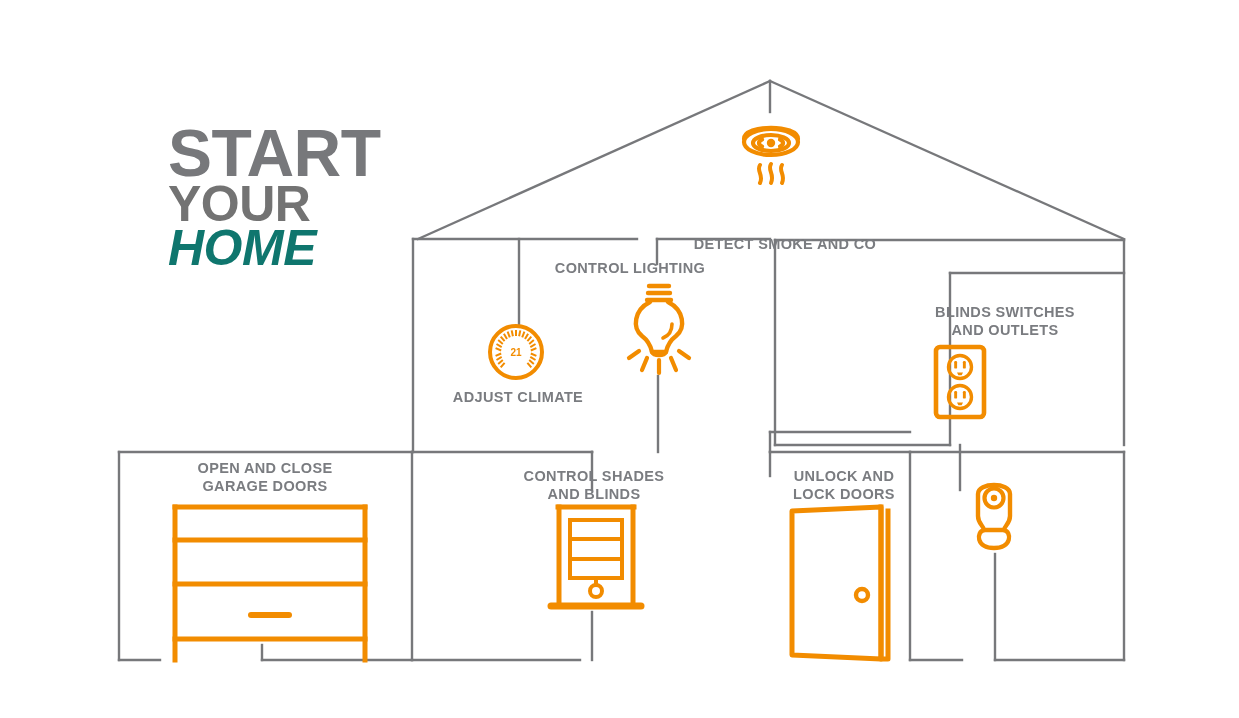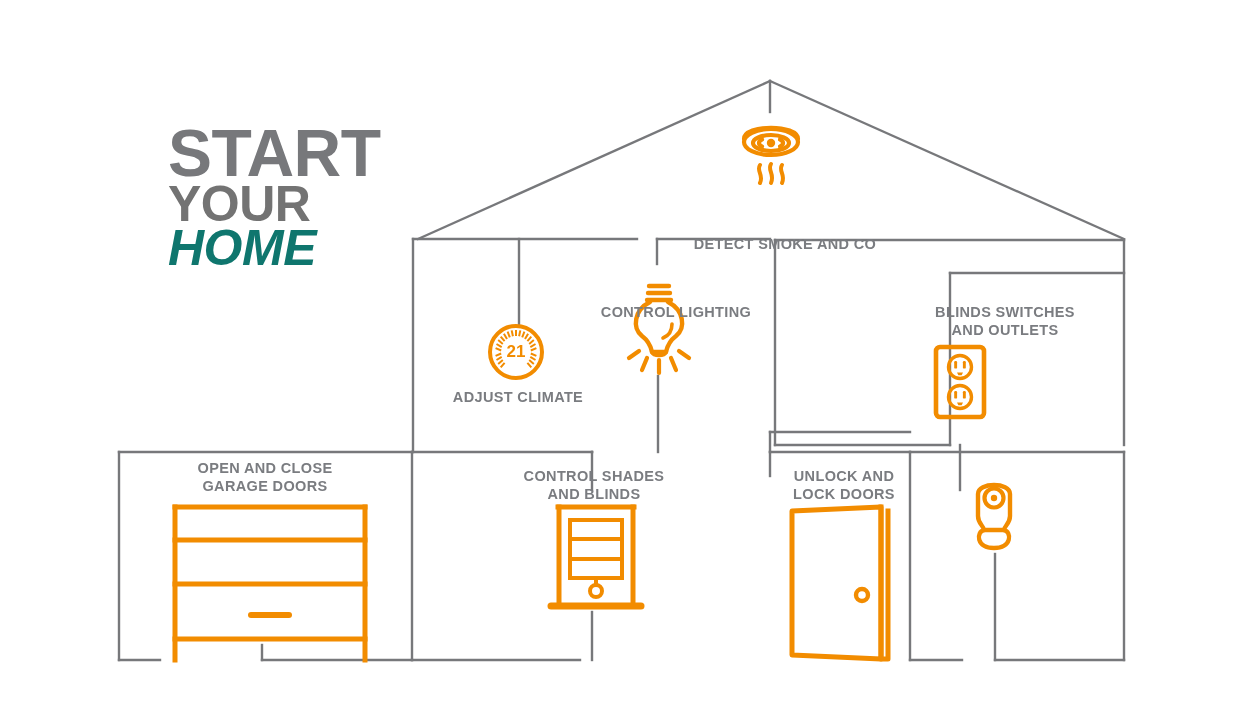--- a/index.html
+++ b/index.html
@@ -53,21 +53,21 @@
     position: absolute;
     font-size: 14.5px;
     font-weight: bold;
     color: #7A7C80;
     letter-spacing: 0.35px;
     line-height: 1.26;
     text-align: center;
     white-space: pre-line;
   }
   .lbl-smoke   { left: 635px;  top: 203px;  width: 300px; margin-top: 32px; }
-  .lbl-light   { left: 576px;  top: 259px;  width: 200px; margin-top: 44px; }
+  .lbl-light   { left: 530px;  top: 259px;  width: 200px; }
   .lbl-climate { left: 438px;  top: 388px;  width: 160px; }
   .lbl-outlets { left: 858px;  top: 303px;  width: 294px; }
   .lbl-garage  { left: 155px;  top: 459px;  width: 220px; }
   .lbl-blinds  { left: 498px;  top: 467px;  width: 192px; }
   .lbl-door    { left: 760px;  top: 467px;  width: 168px; }
   .lbl-camera  { left: 916px;  top: 564px;  width: 160px; }
 
   
   .icon {
     position: absolute;
@@ -83,21 +83,21 @@
   .icon svg { display: block; overflow: visible; }
   .thermo-num {
     position: absolute;
     left: 0;
     top: 0;
     width: 60px;
     height: 60px;
     display: flex;
     align-items: center;
     justify-content: center;
-    font-size: 17px;
+    font-size: 10px;
     font-weight: bold;
     color: #F28C00;
     letter-spacing: 0px;
   }
 </style>
 </head>
 <body>
 
 <div id="stage">
 

